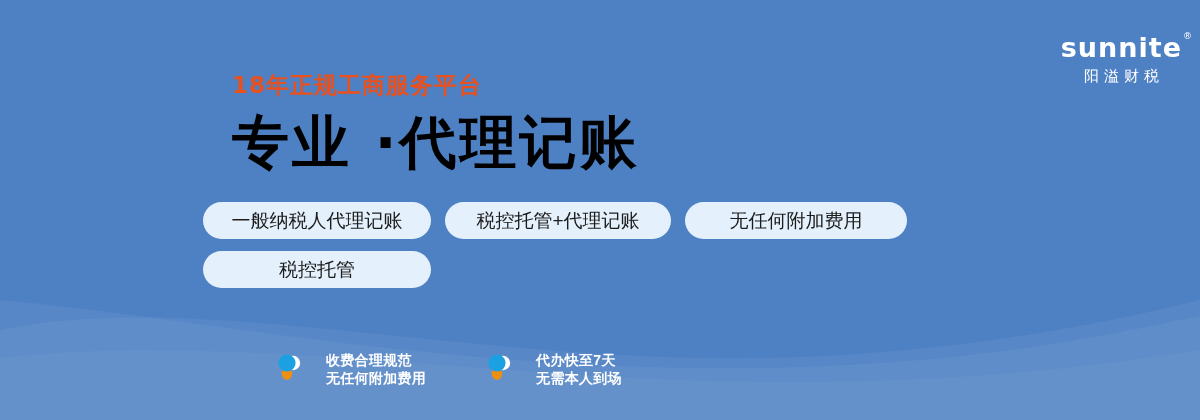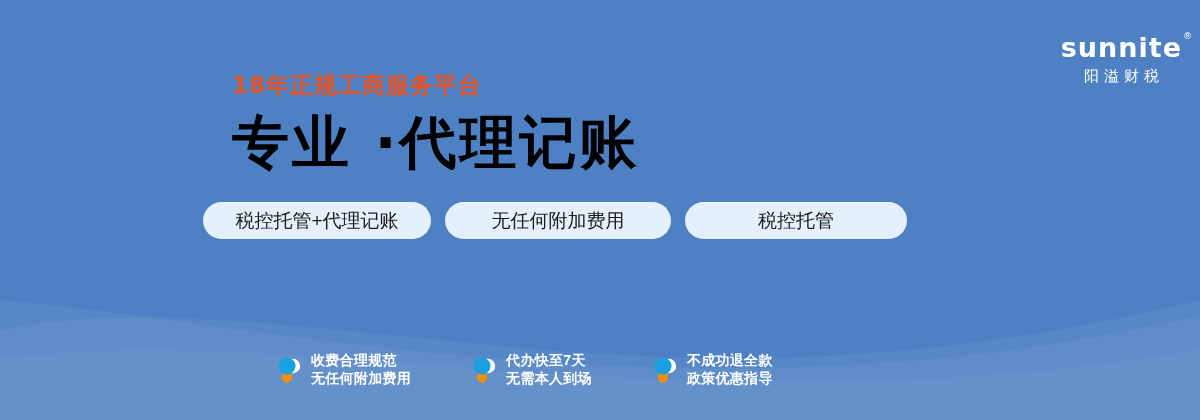--- a/index.html
+++ b/index.html
@@ -96,22 +96,21 @@
   }
   
   .features {
     position:absolute;
     left:276px; top:352px;
     display:flex;
     gap:60px;
   }
   .feature {
     display:flex;
-    align-items:center;
-    gap:9px;
+    gap:24px;
   }
   .feature-icon {
     width:26px; height:30px;
     flex:0 0 26px;
     position:relative;
   }
   .feature-text {
     line-height:1.28;
     color:#FFFFFF;
     font-size:14px;
@@ -139,20 +138,21 @@
     </div>
     <div class="logo-sub">阳溢财税</div>
   </div>
 
   <div class="headline">
     <div class="eyebrow">18年正规工商服务平台</div>
     <div class="title">专业 ·代理记账</div>
   </div>
 
   <div class="pill-grid">
+    <div class="pill">一般纳税人代理记账</div>
     <div class="pill">税控托管+代理记账</div>
     <div class="pill">无任何附加费用</div>
     <div class="pill">税控托管</div>
   </div>
 
   <div class="features">
 
     <div class="feature">
       <span class="feature-icon">
         <svg viewBox="0 0 26 30" width="26" height="30">
@@ -174,28 +174,15 @@
           <circle cx="17" cy="11" r="7.2" fill="#FFFFFF"></circle>
           <circle cx="11" cy="11" r="8.6" fill="#1BA0E2"></circle>
         </svg>
       </span>
       <span class="feature-text">
         <span>代办快至7天</span>
         <span>无需本人到场</span>
       </span>
     </div>
 
-    <div class="feature">
-      <span class="feature-icon">
-        <svg viewBox="0 0 26 30" width="26" height="30">
-          <ellipse cx="11" cy="21.5" rx="5.2" ry="6.3" fill="#EE8F10"></ellipse>
-          <circle cx="17" cy="11" r="7.2" fill="#FFFFFF"></circle>
-          <circle cx="11" cy="11" r="8.6" fill="#1BA0E2"></circle>
-        </svg>
-      </span>
-      <span class="feature-text">
-        <span>不成功退全款</span>
-        <span>政策优惠指导</span>
-      </span>
-    </div>
 
   </div>
 </div>
 
 </body></html>

